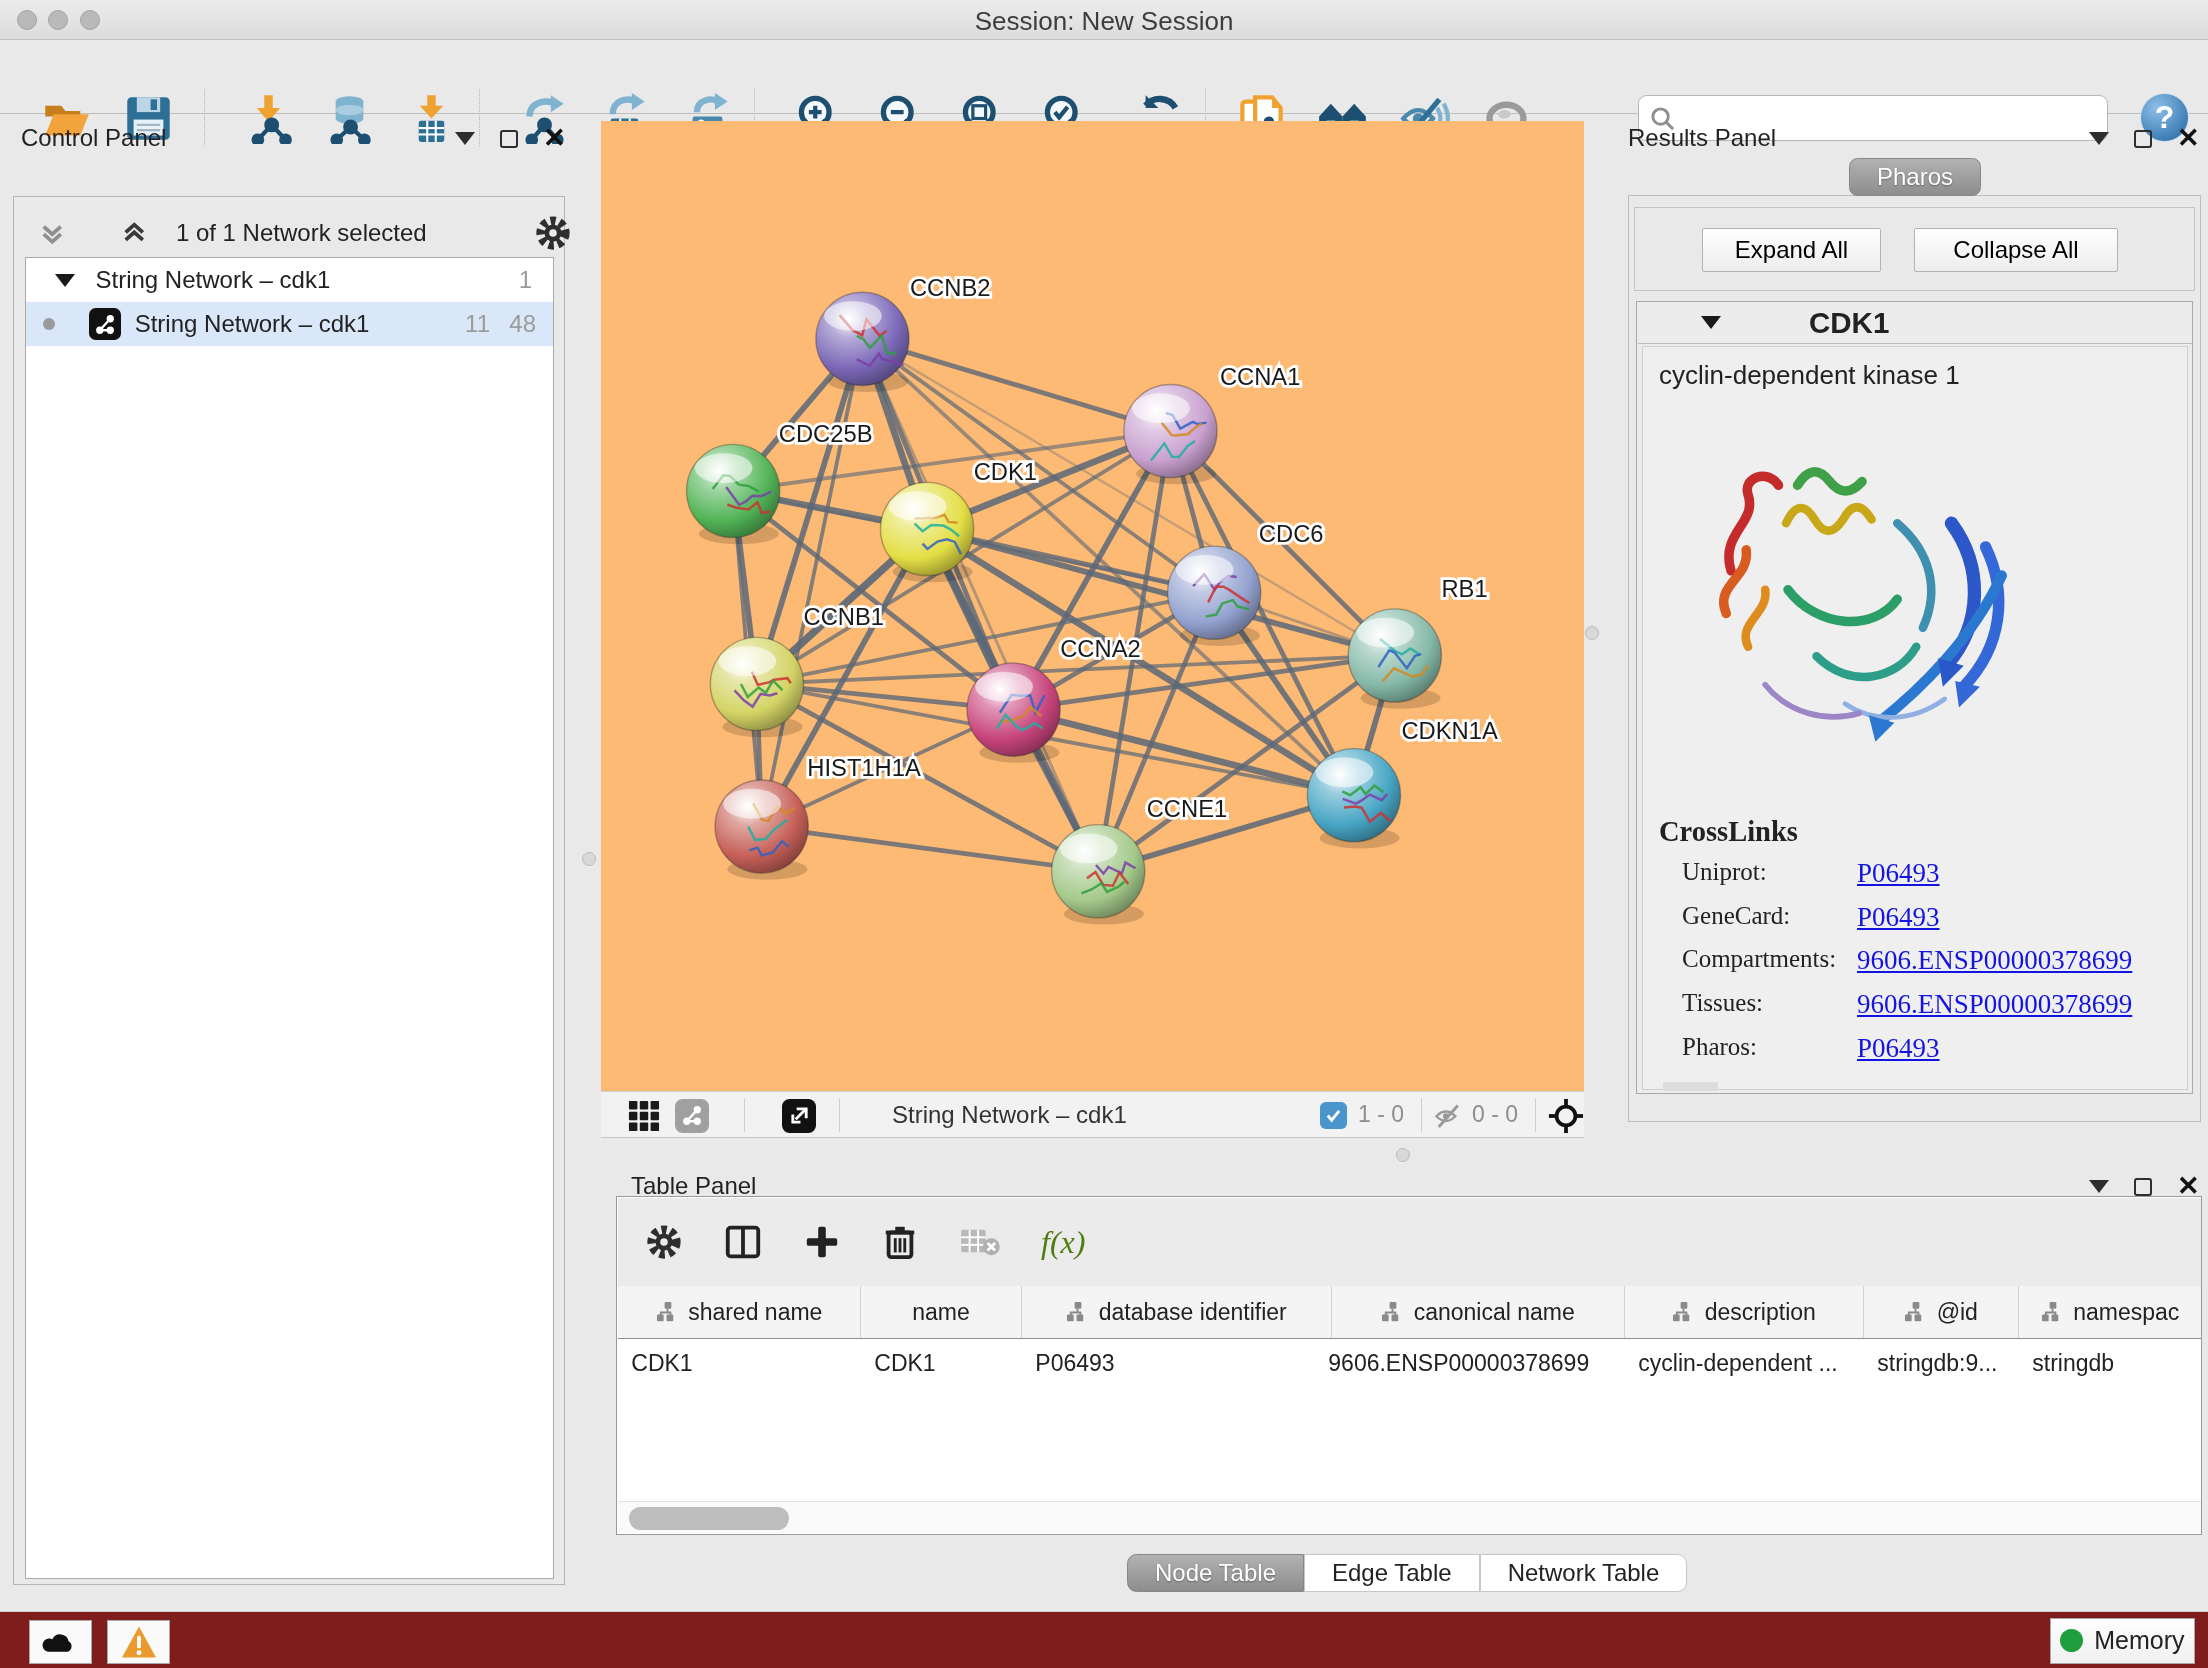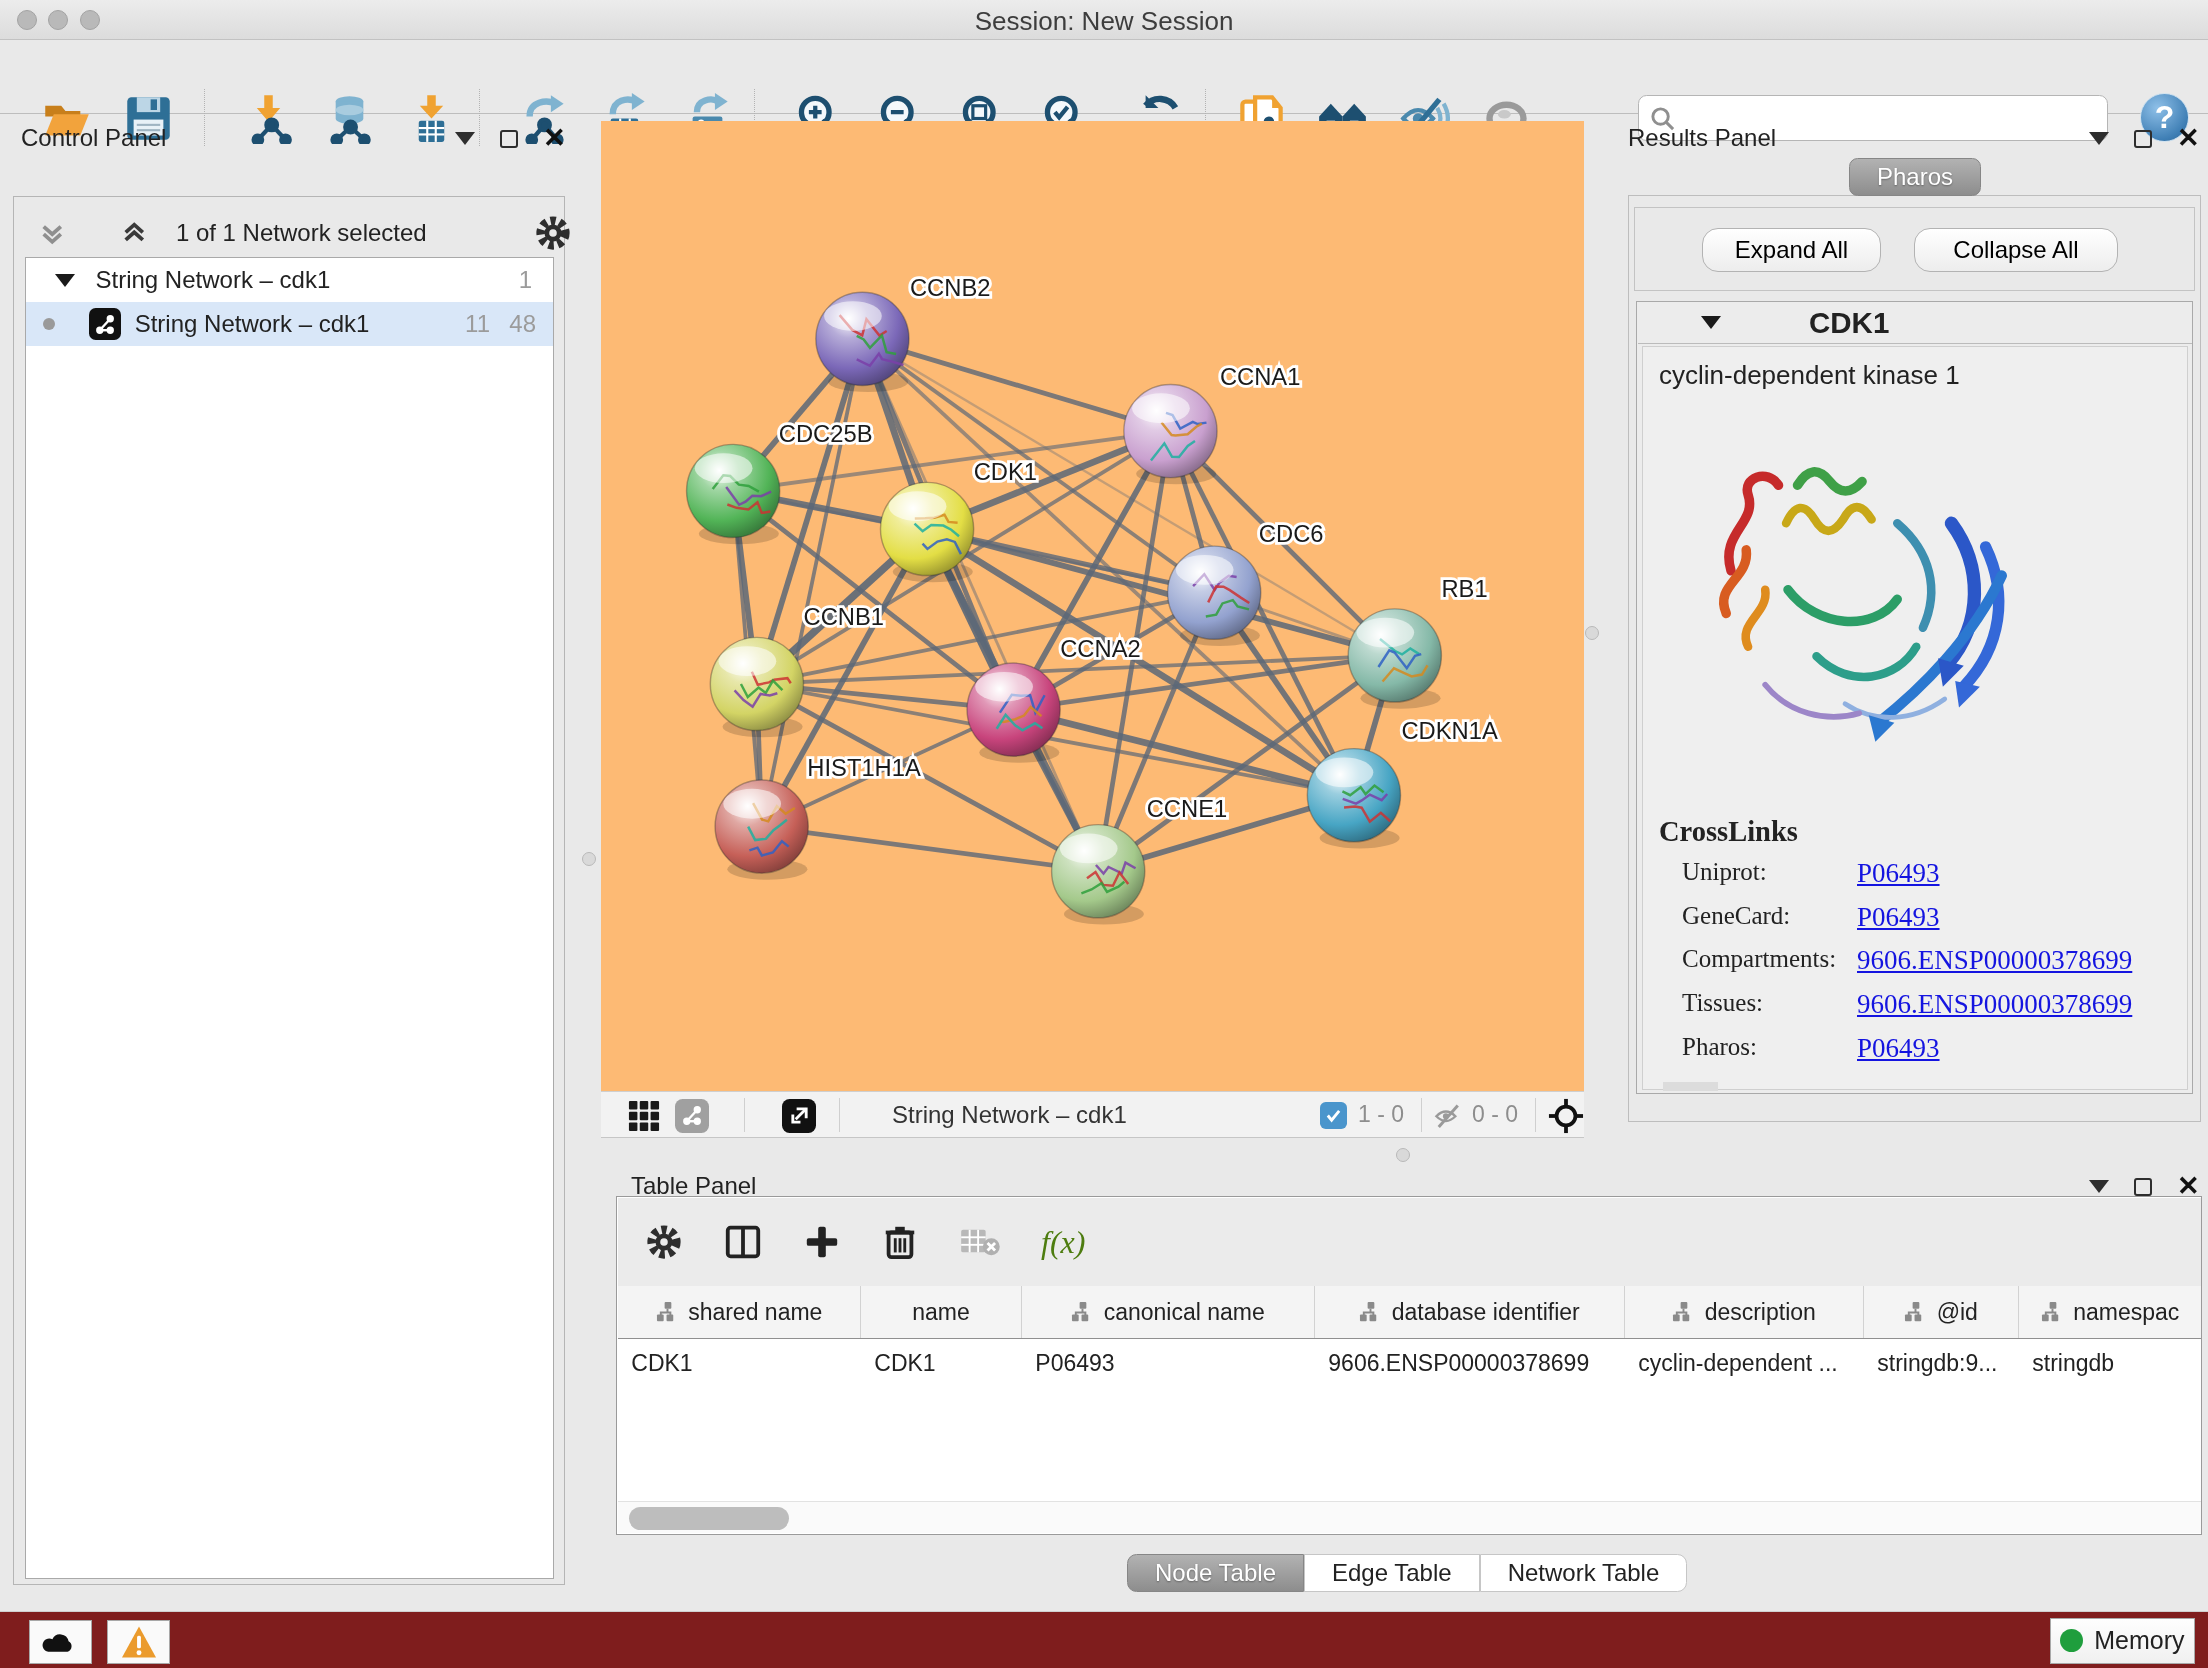--- a/index.html
+++ b/index.html
@@ -53,21 +53,21 @@
   .canvas-area { position:absolute; left:601px; top:121px; width:983px; height:970px; background:#fdba74; }
   .net-toolbar { position:absolute; left:601px; top:1091px; width:983px; height:47px; background:#f2f2f2; border-top:1px solid #cfcfcf; border-bottom:1px solid #c6c6c6; }
   .nt-sep { position:absolute; top:5.7px; height:34px; border-left:1px solid #cfcfcf; }
   .nt-title { position:absolute; left:291px; top:8.6px; font-size:24px; color:#333; }
   .nt-num { position:absolute; top:8.6px; font-size:23px; color:#8d8d8d; }
   .split-dot { position:absolute; width:14.3px; height:14.3px; border-radius:50%; background:#d9d9d9; border:1px solid #b9b9b9; }
 
   
   .rp-outer { position:absolute; left:1628px; top:195px; width:573px; height:927px; border:1px solid #bdbdbd; background:#e9e9e9; }
   .rp-actions { position:absolute; left:1634px; top:207px; width:561px; height:84px; border:1px solid #c3c3c3; }
-  .btn { position:absolute; height:44px; background:linear-gradient(#ffffff,#ededed); border:1px solid #b3b3b3; border-radius:16px; font-size:24px; display:flex; align-items:center; justify-content:center; }
+  .btn { position:absolute; height:44px; background:linear-gradient(#ffffff,#ededed); border:1px solid #b3b3b3; border-radius:2px; font-size:24px; display:flex; align-items:center; justify-content:center; }
   .rp-entry { position:absolute; left:1636px; top:301px; width:557px; height:793px; border:1.9px solid #a9a9a9; background:#ececec; }
   .rp-entry-head { position:absolute; left:1638px; top:302px; width:554px; height:42px; border-bottom:1px solid #bbb; display:flex; align-items:center; }
   .rp-gene { font-size:29.5px; font-weight:bold; margin-left:88px; }
   .rp-entry-body { position:absolute; left:1642px; top:346px; width:546px; height:744px; background:#efefef; border:1px solid #cfcfcf; }
   .rp-desc { position:absolute; left:1659px; top:360px; font-size:26px; }
   .protein { position:absolute; left:1674px; top:409px; width:380px; height:390px; }
   .xl-title { position:absolute; left:1659px; top:816px; font-family:"Liberation Serif",serif; font-size:28.5px; font-weight:bold; }
   .xl-row { position:absolute; left:1682px; font-family:"Liberation Serif",serif; font-size:25px; }
   .xl-link { position:absolute; left:1857px; font-family:"Liberation Serif",serif; font-size:27px; color:#1414e0; text-decoration:underline; }
   .rp-scroll-notch { position:absolute; left:1663px; top:1082px; width:55px; height:8.6px; background:#dcdcdc; }
@@ -726,41 +726,41 @@
             <rect x="1" y="14" width="7" height="7" rx="1"></rect>
             <rect x="11" y="14" width="7" height="7" rx="1"></rect>
             <path d="M12 8v4M12 12H5v3M12 12h3v3" stroke="#8a8a8a" stroke-width="2" fill="none"></path>
           </g>
         </svg>
         <span>shared name</span>
       </div>
       <div class="th" style="width: 161px;">
         <span>name</span>
       </div>
+      <div class="th" style="width: 310px;">
+        <svg width="23" height="23" viewBox="0 0 24 24">
+          <g fill="#8a8a8a">
+            <rect x="9" y="1" width="7" height="7" rx="1"></rect>
+            <rect x="1" y="14" width="7" height="7" rx="1"></rect>
+            <rect x="11" y="14" width="7" height="7" rx="1"></rect>
+            <path d="M12 8v4M12 12H5v3M12 12h3v3" stroke="#8a8a8a" stroke-width="2" fill="none"></path>
+          </g>
+        </svg>
+        <span>database identifier</span>
+      </div>
       <div class="th" style="width: 293px;">
         <svg width="23" height="23" viewBox="0 0 24 24">
           <g fill="#8a8a8a">
             <rect x="9" y="1" width="7" height="7" rx="1"></rect>
             <rect x="1" y="14" width="7" height="7" rx="1"></rect>
             <rect x="11" y="14" width="7" height="7" rx="1"></rect>
             <path d="M12 8v4M12 12H5v3M12 12h3v3" stroke="#8a8a8a" stroke-width="2" fill="none"></path>
           </g>
         </svg>
         <span>canonical name</span>
-      </div>
-      <div class="th" style="width: 310px;">
-        <svg width="23" height="23" viewBox="0 0 24 24">
-          <g fill="#8a8a8a">
-            <rect x="9" y="1" width="7" height="7" rx="1"></rect>
-            <rect x="1" y="14" width="7" height="7" rx="1"></rect>
-            <rect x="11" y="14" width="7" height="7" rx="1"></rect>
-            <path d="M12 8v4M12 12H5v3M12 12h3v3" stroke="#8a8a8a" stroke-width="2" fill="none"></path>
-          </g>
-        </svg>
-        <span>database identifier</span>
       </div>
       <div class="th" style="width: 239px;">
         <svg width="23" height="23" viewBox="0 0 24 24">
           <g fill="#8a8a8a">
             <rect x="9" y="1" width="7" height="7" rx="1"></rect>
             <rect x="1" y="14" width="7" height="7" rx="1"></rect>
             <rect x="11" y="14" width="7" height="7" rx="1"></rect>
             <path d="M12 8v4M12 12H5v3M12 12h3v3" stroke="#8a8a8a" stroke-width="2" fill="none"></path>
           </g>
         </svg>

